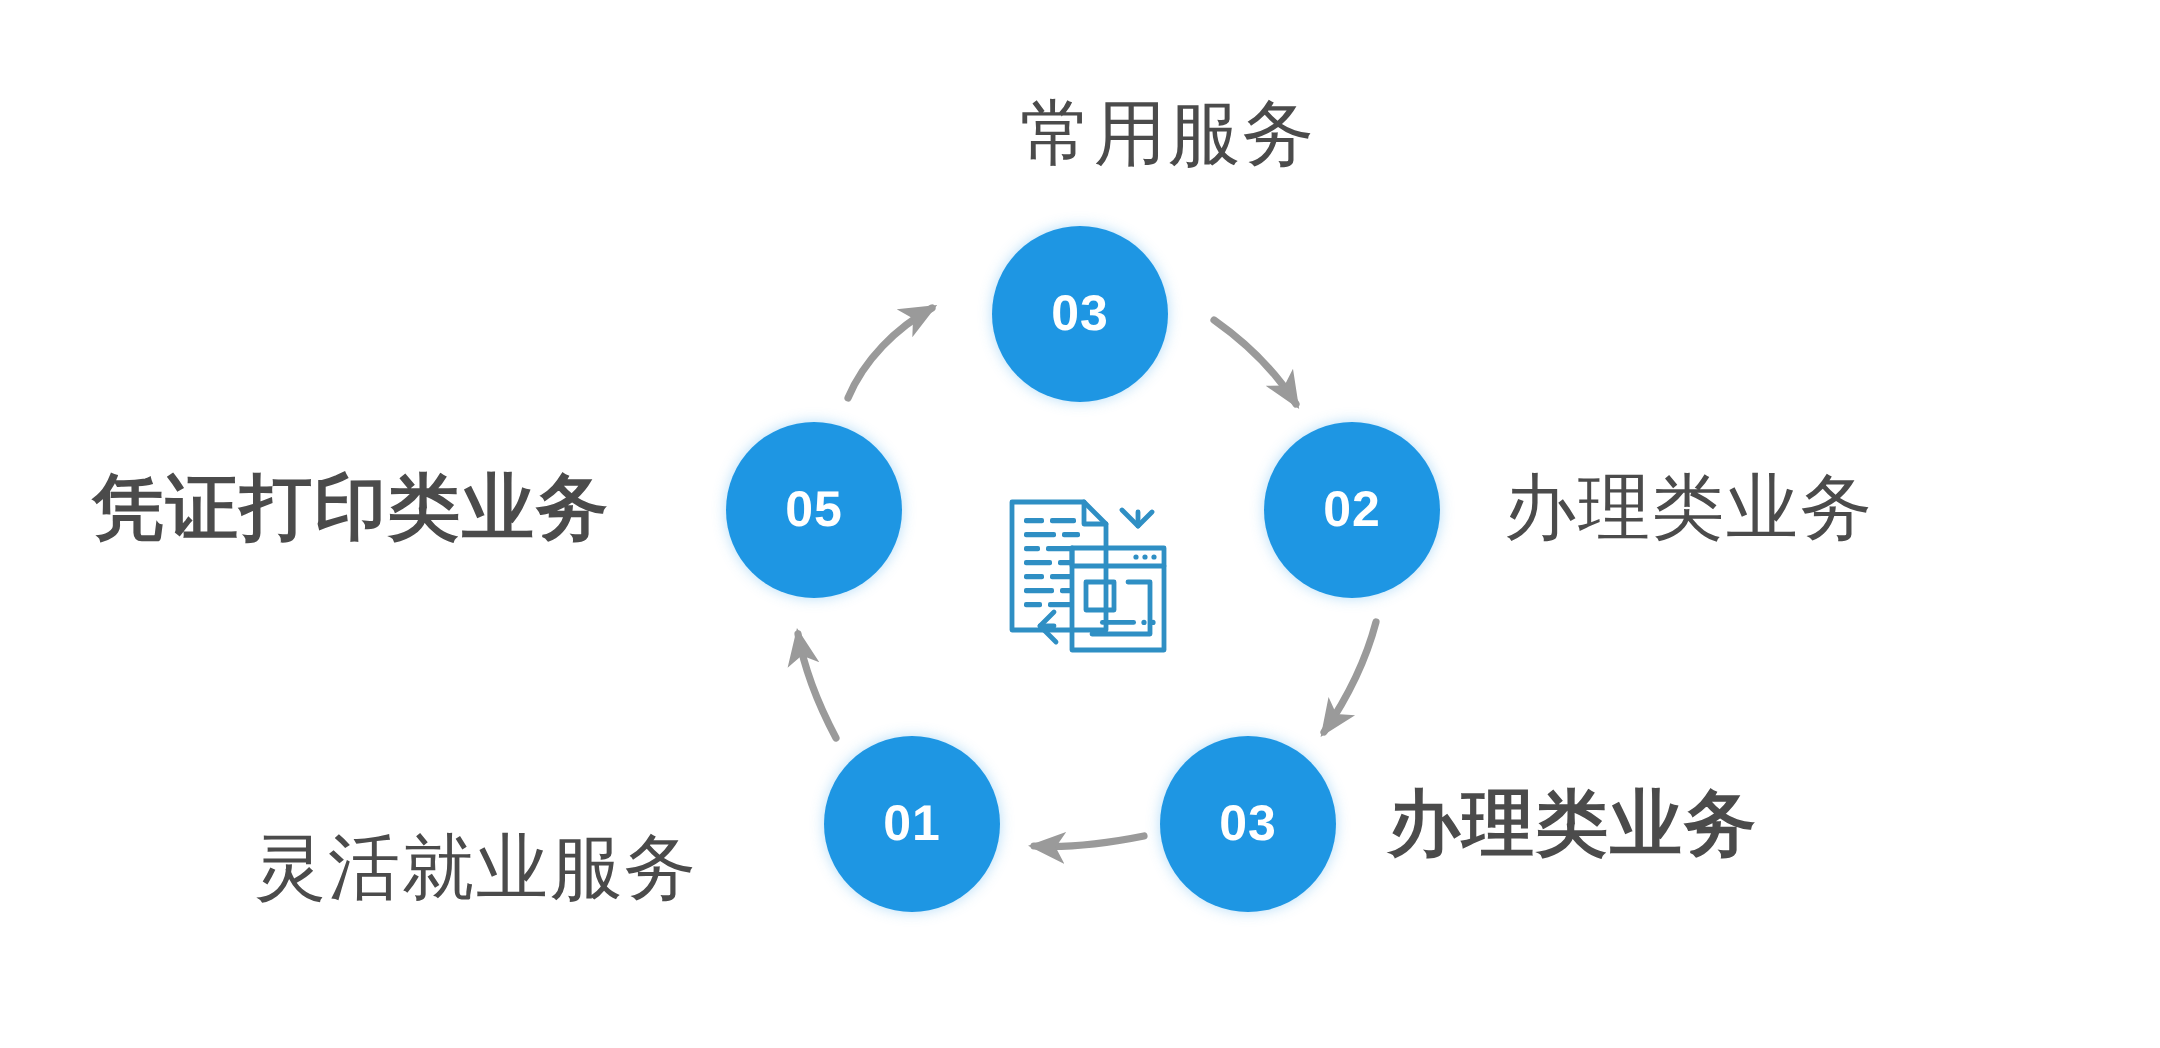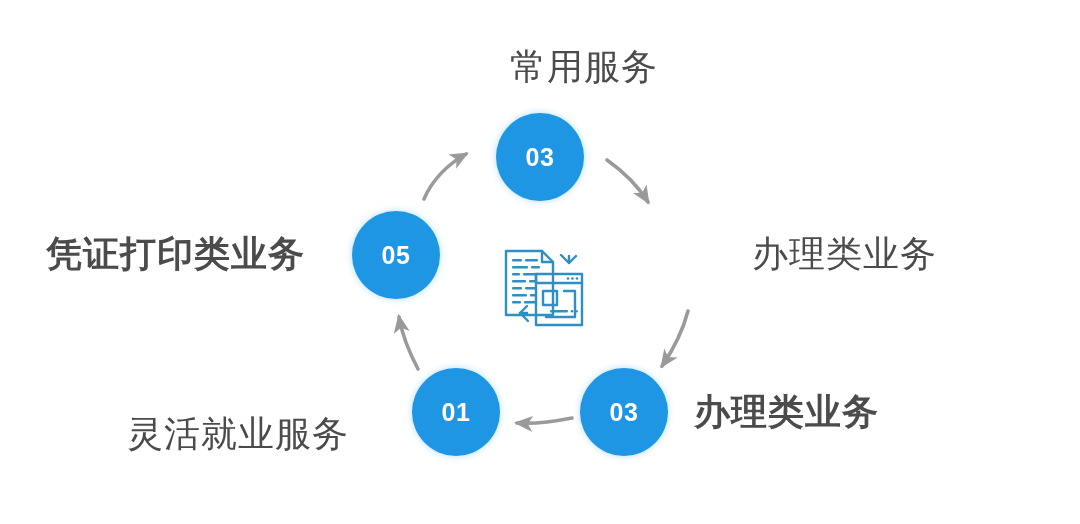--- a/index.html
+++ b/index.html
@@ -115,30 +115,33 @@
       <circle cx="74" cy="66.2" r="1.3"></circle>
       <circle cx="78.5" cy="66.2" r="1.3"></circle>
     </g>
   </svg>
 
   <div class="node" style="left:496px; top:113px; width:88px; height:88px;">
     <span class="node-label">03</span>
   </div>
   <div class="caption" style="left:474px; top:49px;margin-left:36px;">常用服务</div>
 
+  <div class="node" style="left:632px; top:211px; width:88px; height:88px;">
+    <span class="node-label">02</span>
+  </div>
   <div class="caption" style="left:752px; top:236px;">办理类业务</div>
 
   <div class="node" style="left:580px; top:368px; width:88px; height:88px;">
     <span class="node-label">03</span>
   </div>
   <div class="caption" style="left:694px; top:394px;font-weight:bold;">办理类业务</div>
 
   <div class="node" style="left:412px; top:368px; width:88px; height:88px;">
     <span class="node-label">01</span>
   </div>
   <div class="caption" style="left:127px; top:416px;">灵活就业服务</div>
 
-  <div class="node" style="left:352px; top:211px; width:88px; height:88px;">
+  <div class="node" style="left:363px; top:211px; width:88px; height:88px;">
     <span class="node-label">05</span>
   </div>
   <div class="caption" style="left:46px; top:236px;font-weight:bold;">凭证打印类业务</div>
 
 </div>
 
 </body></html>

